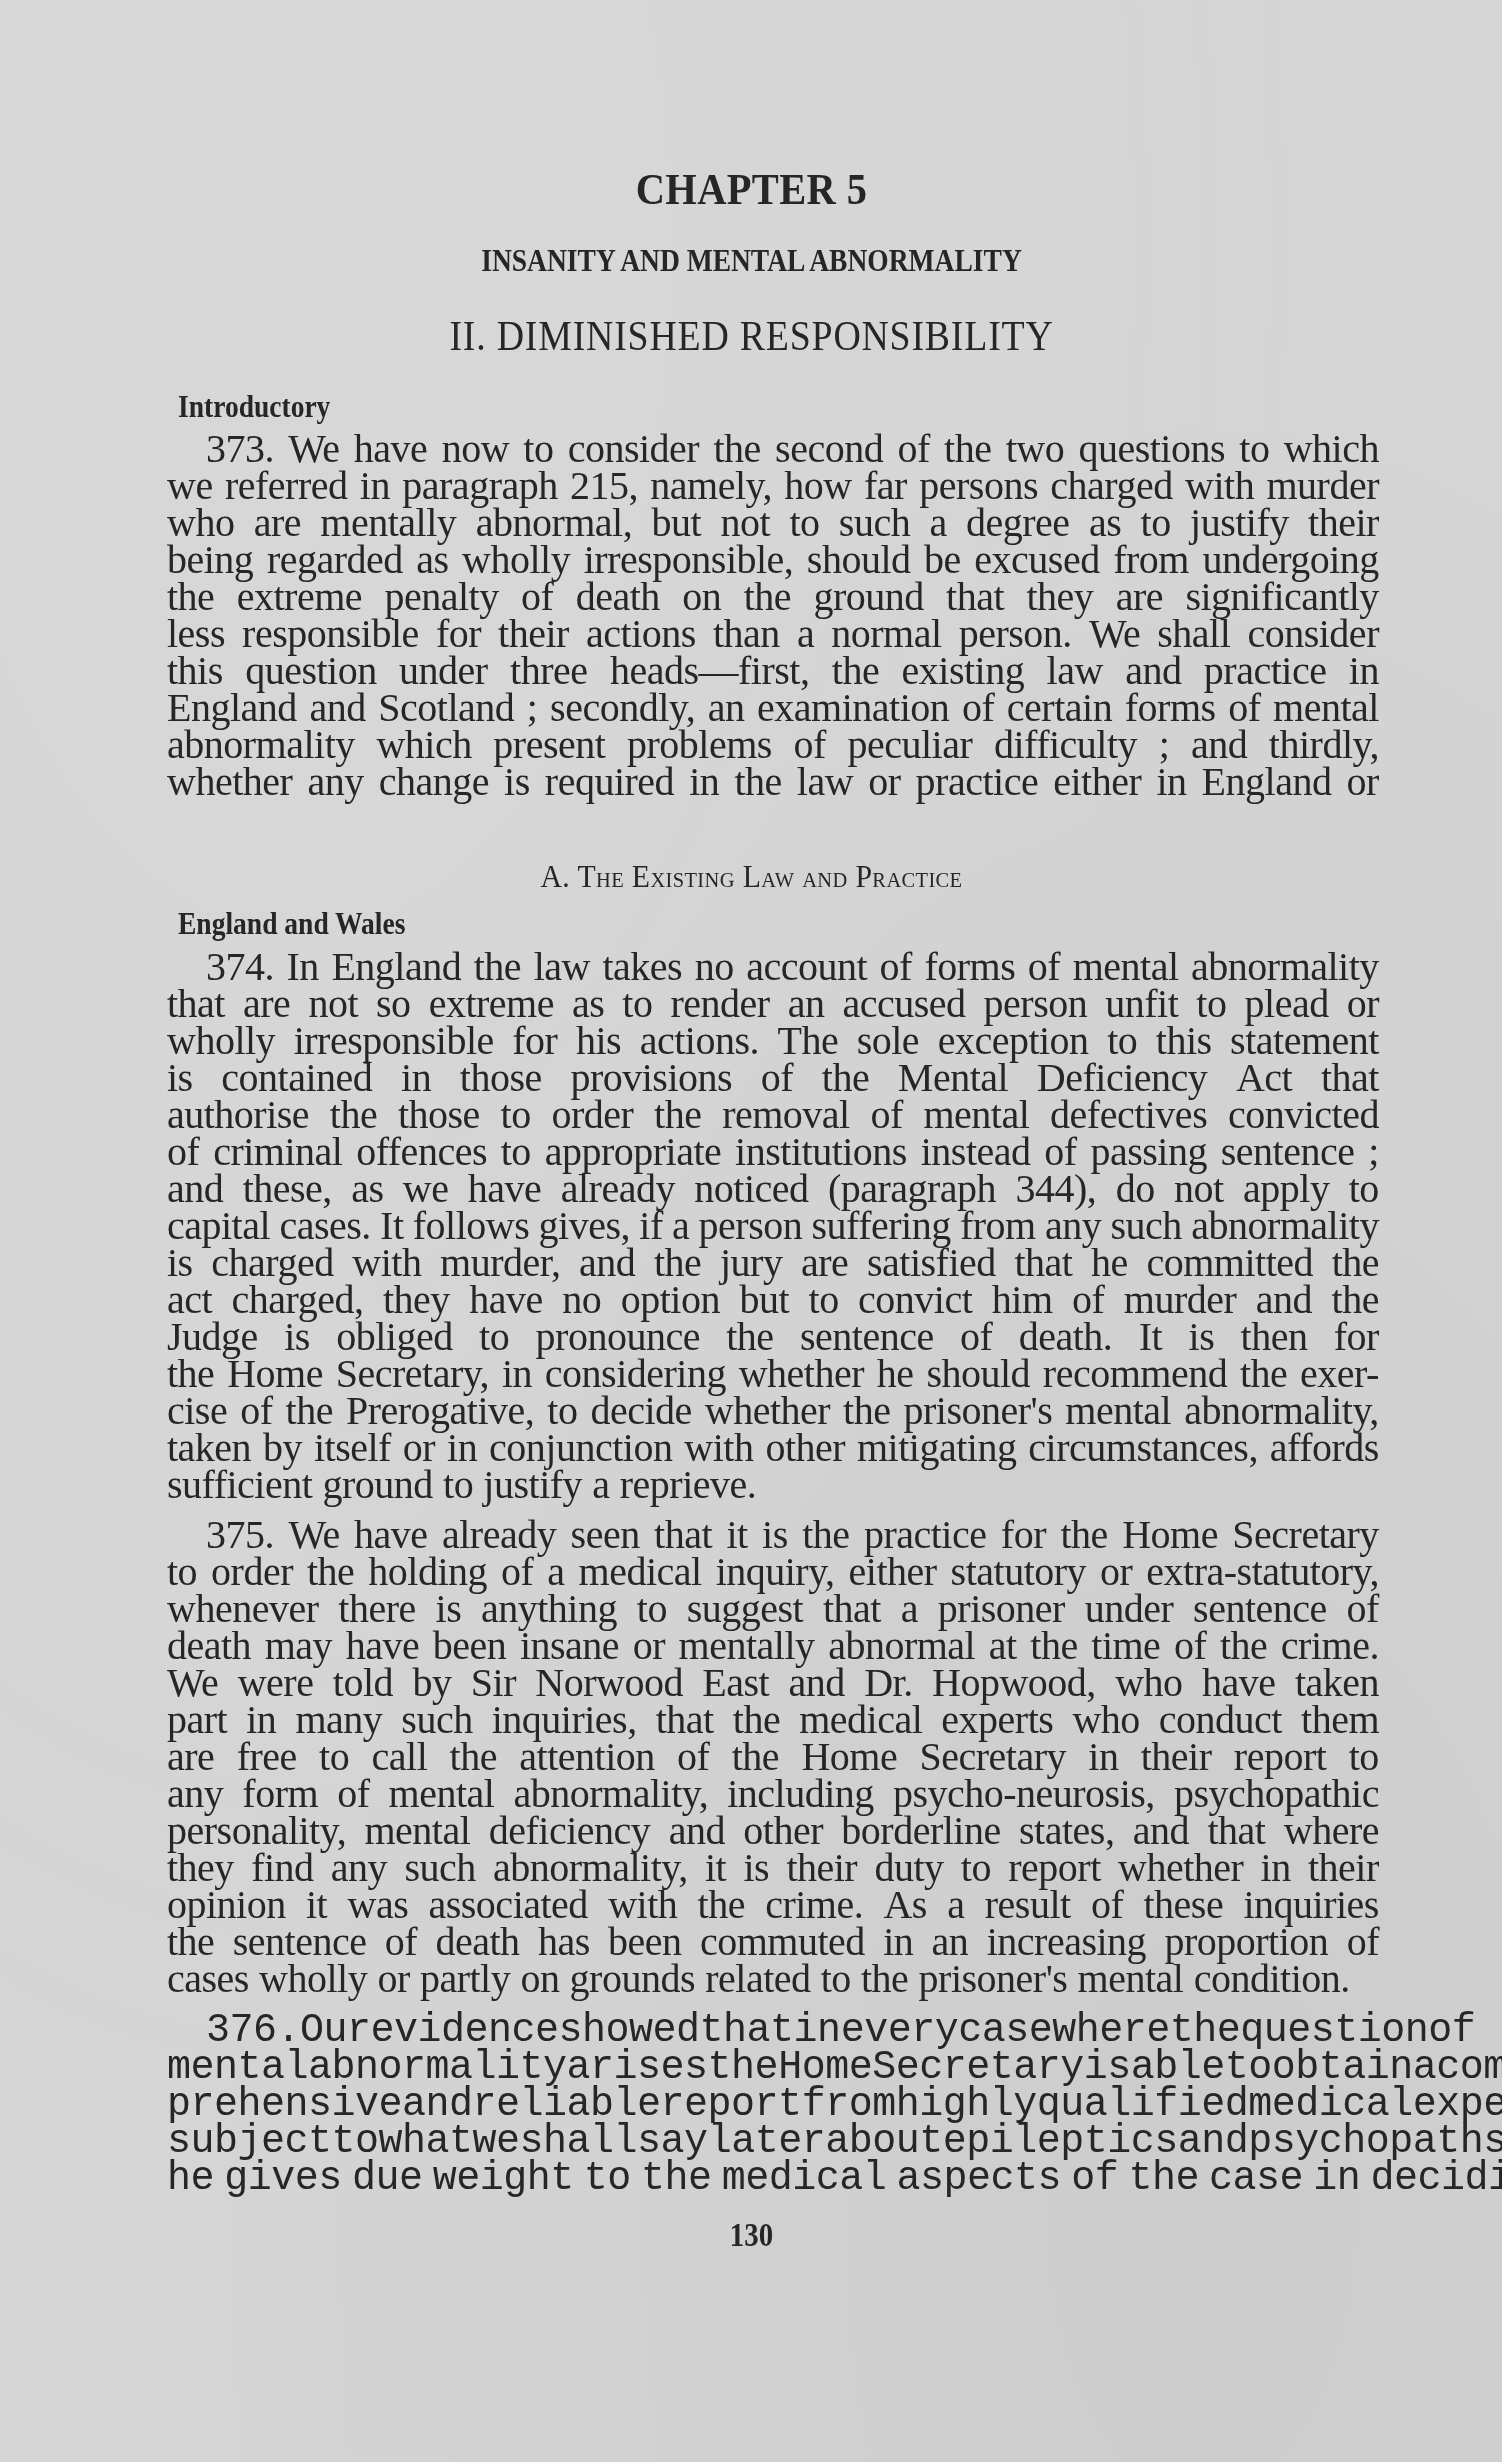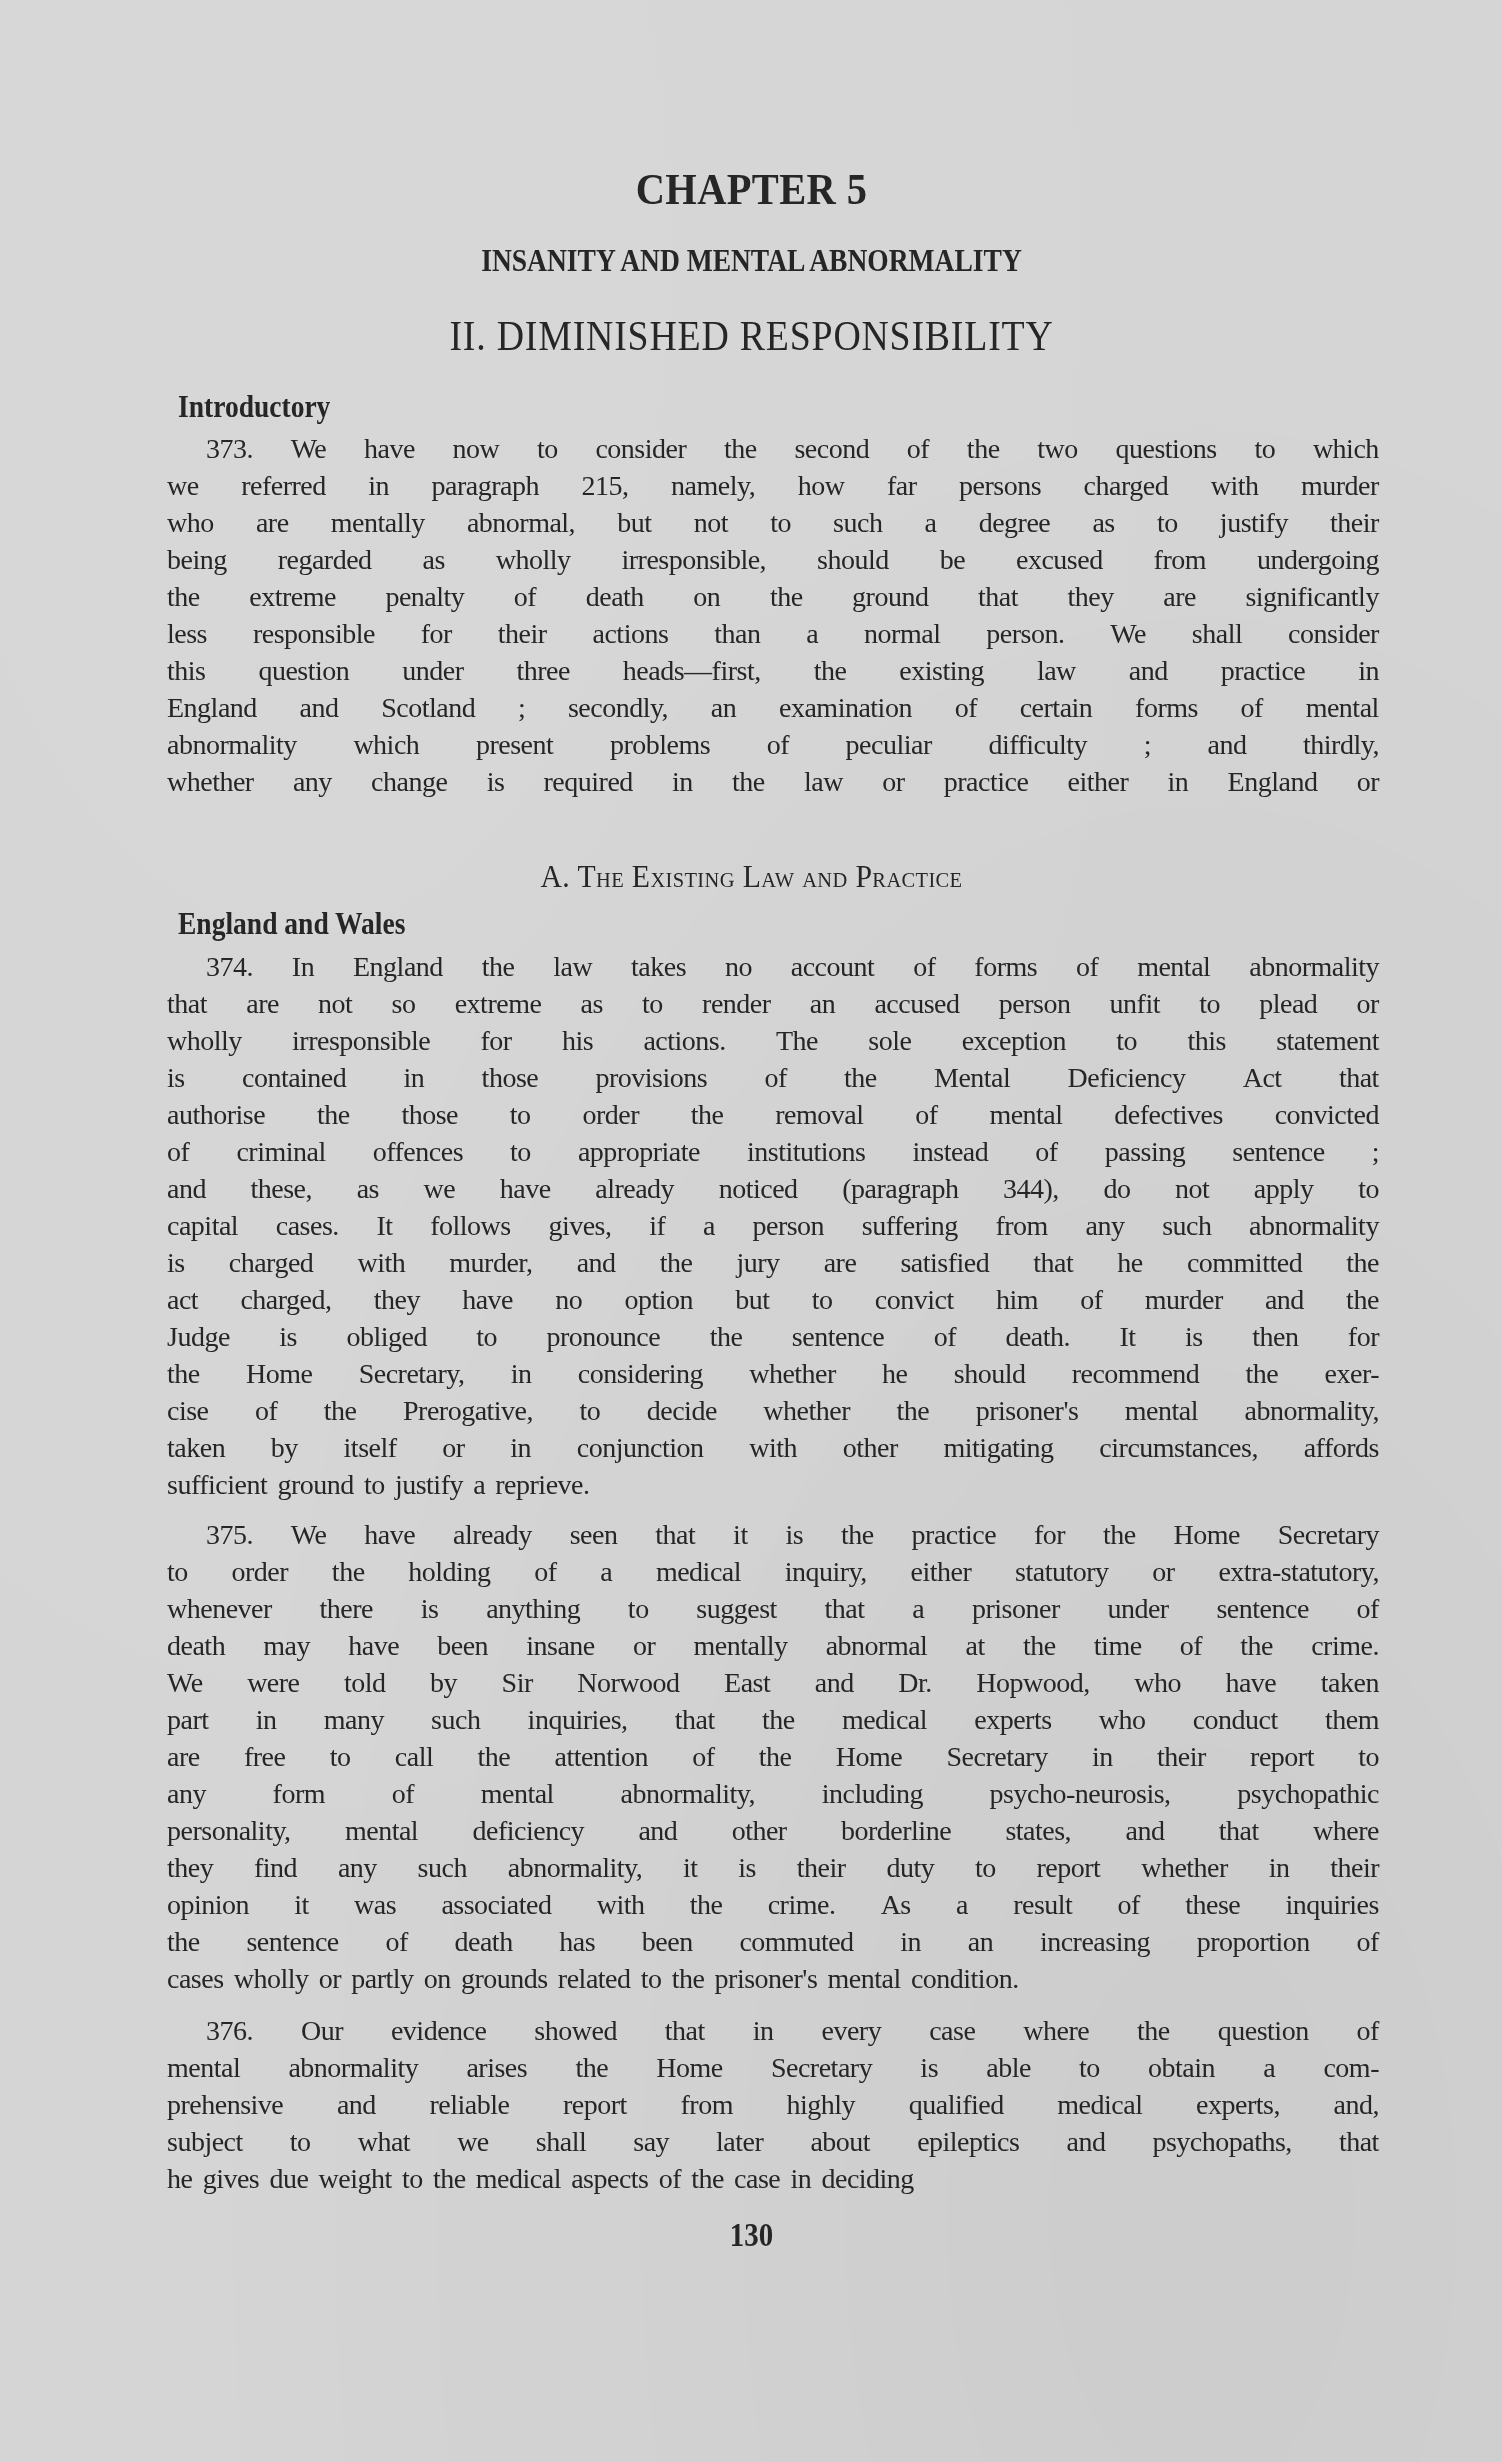--- a/index.html
+++ b/index.html
@@ -66,33 +66,33 @@
     top: 858px;
     font-size: 32px;
     font-variant: small-caps;
     letter-spacing: 0.4px;
     transform: scaleX(0.93);
   }
   .para {
     position: absolute;
     left: 167px;
     width: 1212px;
-    font-size: 28px;
+    font-size: 40px;
     line-height: 37px;
     text-align: justify;
     text-align-last: left;
     hyphens: manual;
     margin: 0;
     letter-spacing: -0.5px;
     word-spacing: 0.9px;
   }
   #p373 { top: 430px; }
   #p374 { top: 948px; }
   #p375 { top: 1516px; }
-  #p376 { top: 2012px; }
+  #p376 { top: 2012px; font-family: Liberation Mono, monospace; }
   .page-number {
     top: 2216px;
     font-size: 34px;
     font-weight: bold;
     transform: scaleX(0.85);
   }
   
   .jl {
     display: flex;
     justify-content: space-between;

